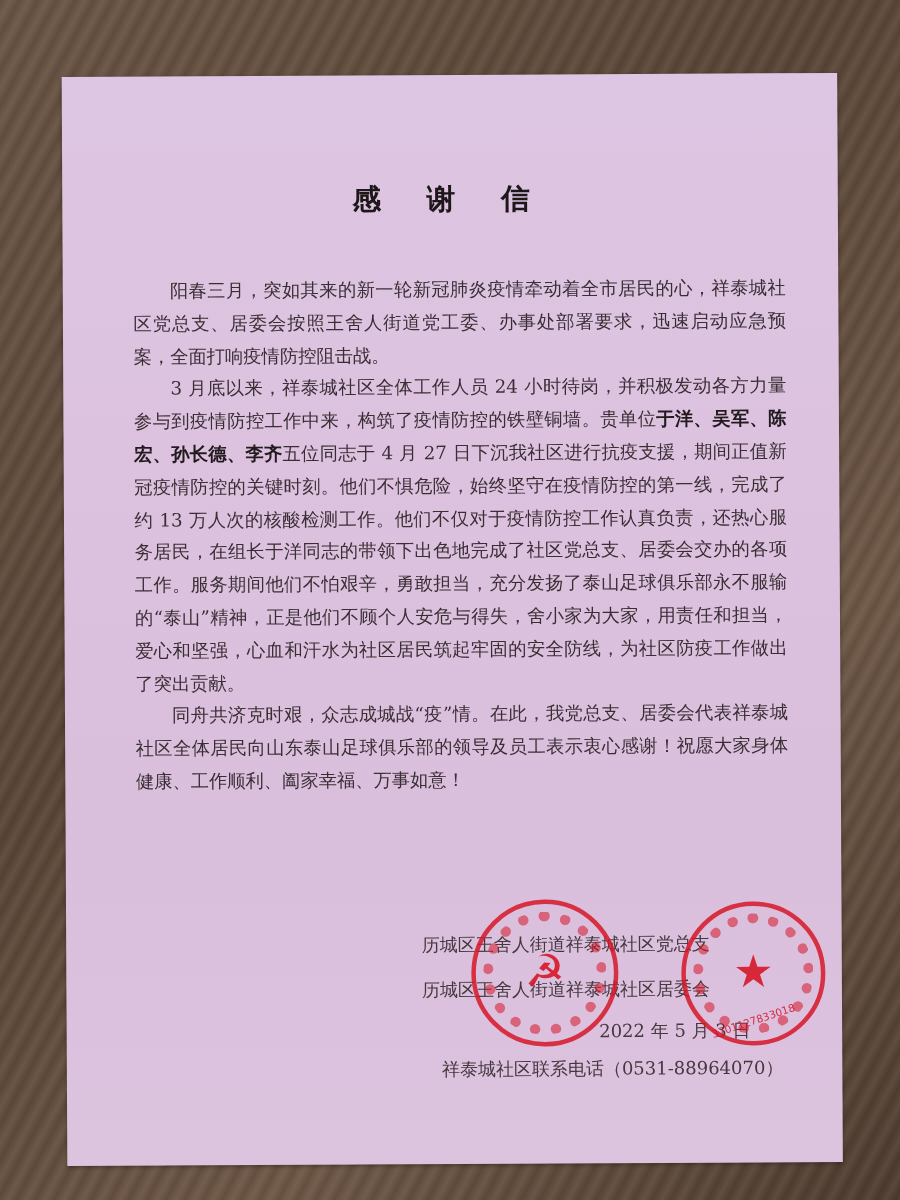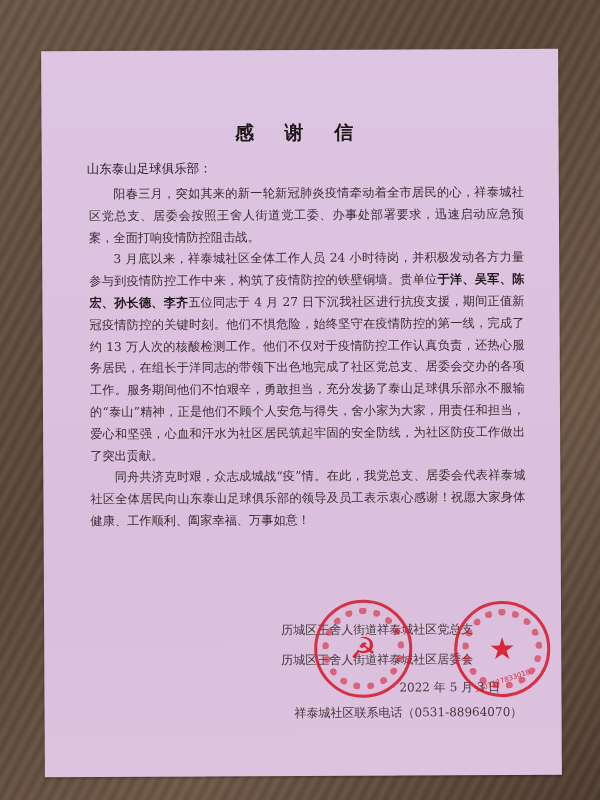--- a/index.html
+++ b/index.html
@@ -48,21 +48,20 @@
     .stamp .code {
       position: absolute; bottom: 9px; left: 0; right: 0; text-align: center;
       font-size: 7px; font-family: "DejaVu Sans", sans-serif; transform: rotate(-18deg);
     }
   </style>
 </head>
 <body>
 
 <div class="paper">
   <div class="title">感 谢 信</div>
-  <div class="salutation">山东泰山足球俱乐部：</div>
 
   <div class="body">
     <p>阳春三月，突如其来的新一轮新冠肺炎疫情牵动着全市居民的心，祥泰城社区党总支、居委会按照王舍人街道党工委、办事处部署要求，迅速启动应急预案，全面打响疫情防控阻击战。</p>
     <p><span>3 月底以来，祥泰城社区全体工作人员 24 小时待岗，并积极发动各方力量参与到疫情防控工作中来，构筑了疫情防控的铁壁铜墙。贵单位</span><span class="names">于洋、吴军、陈宏、孙长德、李齐</span><span>五位同志于 4 月 27 日下沉我社区进行抗疫支援，期间正值新冠疫情防控的关键时刻。他们不惧危险，始终坚守在疫情防控的第一线，完成了约 13 万人次的核酸检测工作。他们不仅对于疫情防控工作认真负责，还热心服务居民，在组长于洋同志的带领下出色地完成了社区党总支、居委会交办的各项工作。服务期间他们不怕艰辛，勇敢担当，充分发扬了泰山足球俱乐部永不服输的“泰山”精神，正是他们不顾个人安危与得失，舍小家为大家，用责任和担当，爱心和坚强，心血和汗水为社区居民筑起牢固的安全防线，为社区防疫工作做出了突出贡献。</span></p>
     <p>同舟共济克时艰，众志成城战“疫”情。在此，我党总支、居委会代表祥泰城社区全体居民向山东泰山足球俱乐部的领导及员工表示衷心感谢！祝愿大家身体健康、工作顺利、阖家幸福、万事如意！</p>
   </div>
 
   <div class="sign" style="left:237px; top:572px;">历城区王舍人街道祥泰城社区党总支</div>
   <div class="sign" style="left:237px; top:602px;">历城区王舍人街道祥泰城社区居委会</div>
   <div class="sign" style="left:355px; top:630px;">2022 年 5 月 3 日</div>

